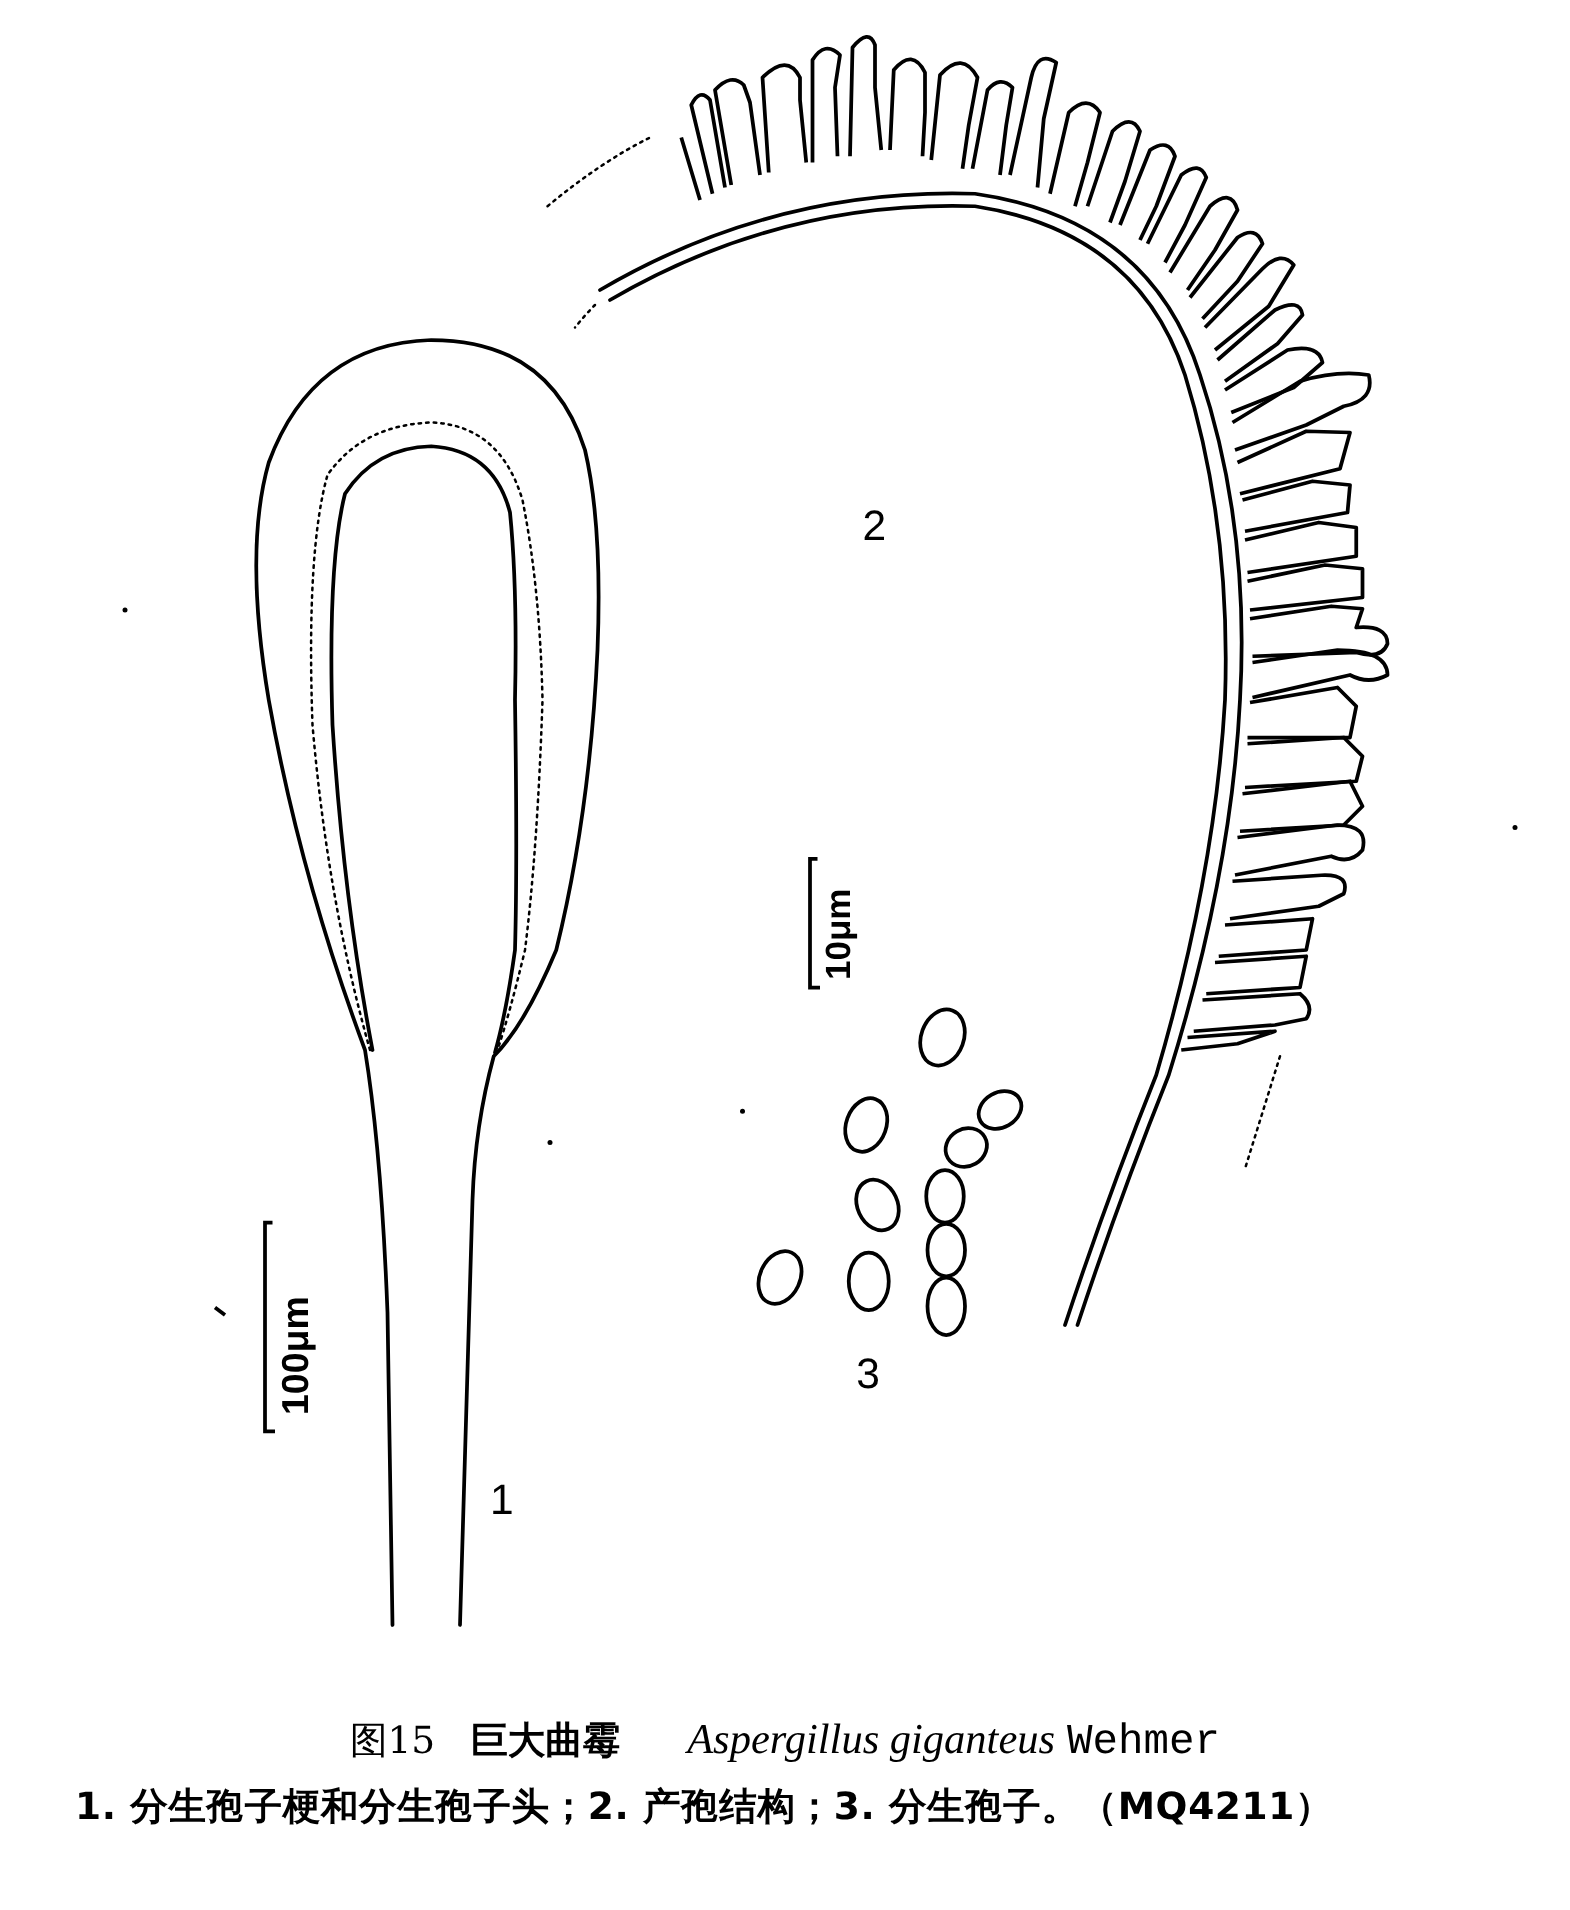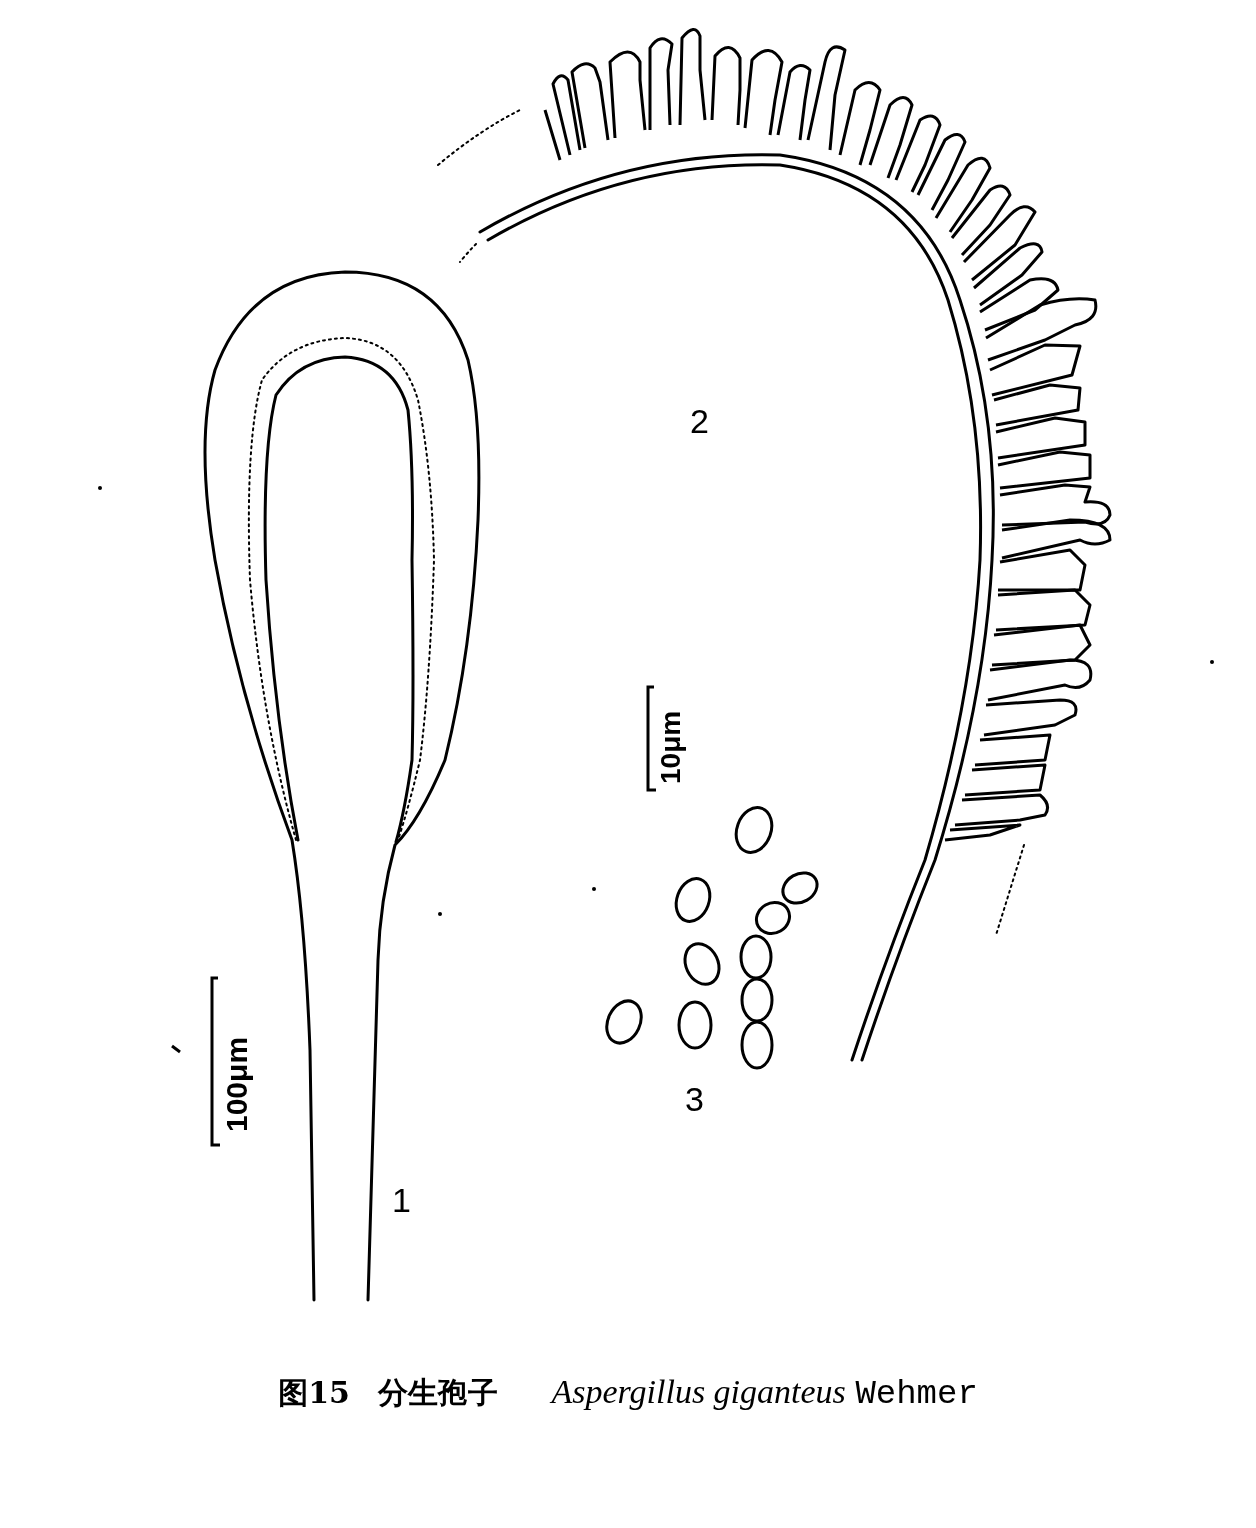--- a/index.html
+++ b/index.html
@@ -2,21 +2,21 @@
 <html><head>
   <meta charset="utf-8">
   <style>
     html, body { margin: 0; padding: 0; background: #ffffff; }
     body { width: 1256px; height: 1528px; position: relative; overflow: hidden; font-family: "DejaVu Serif", serif; color: #000; }
     .figure { position: absolute; left: 0; top: 0; width: 1256px; height: 1528px; }
     svg.art { position: absolute; left: 0; top: 0; }
     .panel-label { position: absolute; font-family: "Liberation Sans", sans-serif; font-size: 34px; color: #000; line-height: 1; }
     .scale-text { position: absolute; font-family: "Liberation Sans", sans-serif; font-size: 30px; font-weight: bold; color: #000; transform: rotate(-90deg); transform-origin: left top; white-space: nowrap; line-height: 1; }
     .caption-title { position: absolute; left: 0; width: 1256px; top: 1372px; text-align: center; font-size: 30px; white-space: nowrap; line-height: 1.2; }
-    .caption-title .fig-no { font-family: "DejaVu Serif", serif; font-weight: bold; }
+    .caption-title .fig-no { font-family: "DejaVu Serif", serif; font-weight: normal; }
     .caption-title .cn-name { font-family: "DejaVu Sans", sans-serif; font-weight: bold; margin-left: 28px; }
     .caption-title .genus { font-family: "Liberation Serif", serif; font-style: italic; font-size: 34px; margin-left: 44px; }
     .caption-title .author { font-family: Liberation Mono, monospace; font-size: 34px; }
     .caption-legend { position: absolute; left: 60px; top: 1428px; font-size: 30px; font-family: "DejaVu Sans", sans-serif; font-weight: bold; white-space: nowrap; letter-spacing: 0.5px; line-height: 1.2; }
   </style>
 </head>
 <body>
 
 <div class="figure">
 
@@ -105,18 +105,19 @@
   </svg>
 
   <div class="panel-label" style="left:392px; top:1183px;">1</div>
   <div class="panel-label" style="left:690px; top:404px;">2</div>
   <div class="panel-label" style="left:685px; top:1082px;">3</div>
 
   <div class="scale-text" style="left:222px; top:1132px;">100μm</div>
   <div class="scale-text" style="left:657px; top:784px; font-size:28px;">10μm</div>
 
   <div class="caption-title">
-    <span class="fig-no">图15</span><span class="cn-name">分生孢子</span>
+    <span class="fig-no">图15</span><span class="cn-name">巨大曲霉</span>
     <span class="genus">Aspergillus giganteus</span>
     <span class="author">Wehmer</span>
   </div>
+  <div class="caption-legend">1. 分生孢子梗和分生孢子头；2. 产孢结构；3. 分生孢子。（MQ4211）</div>
 
 </div>
 
 </body></html>

